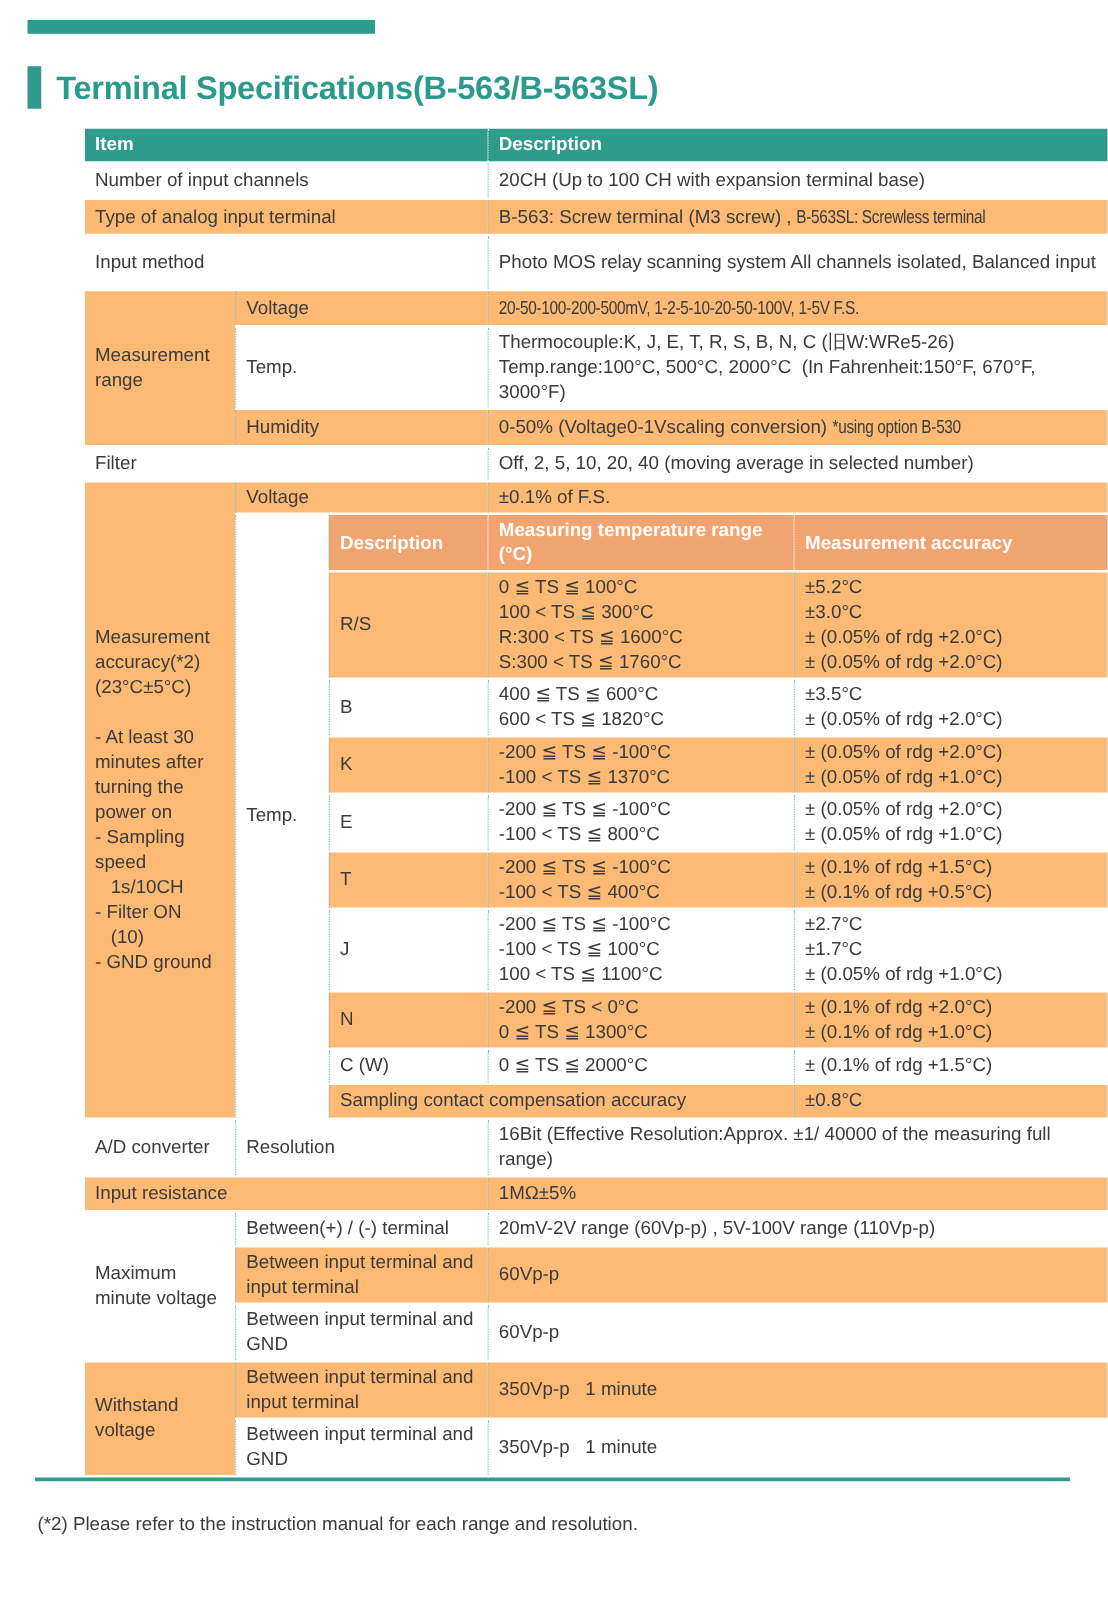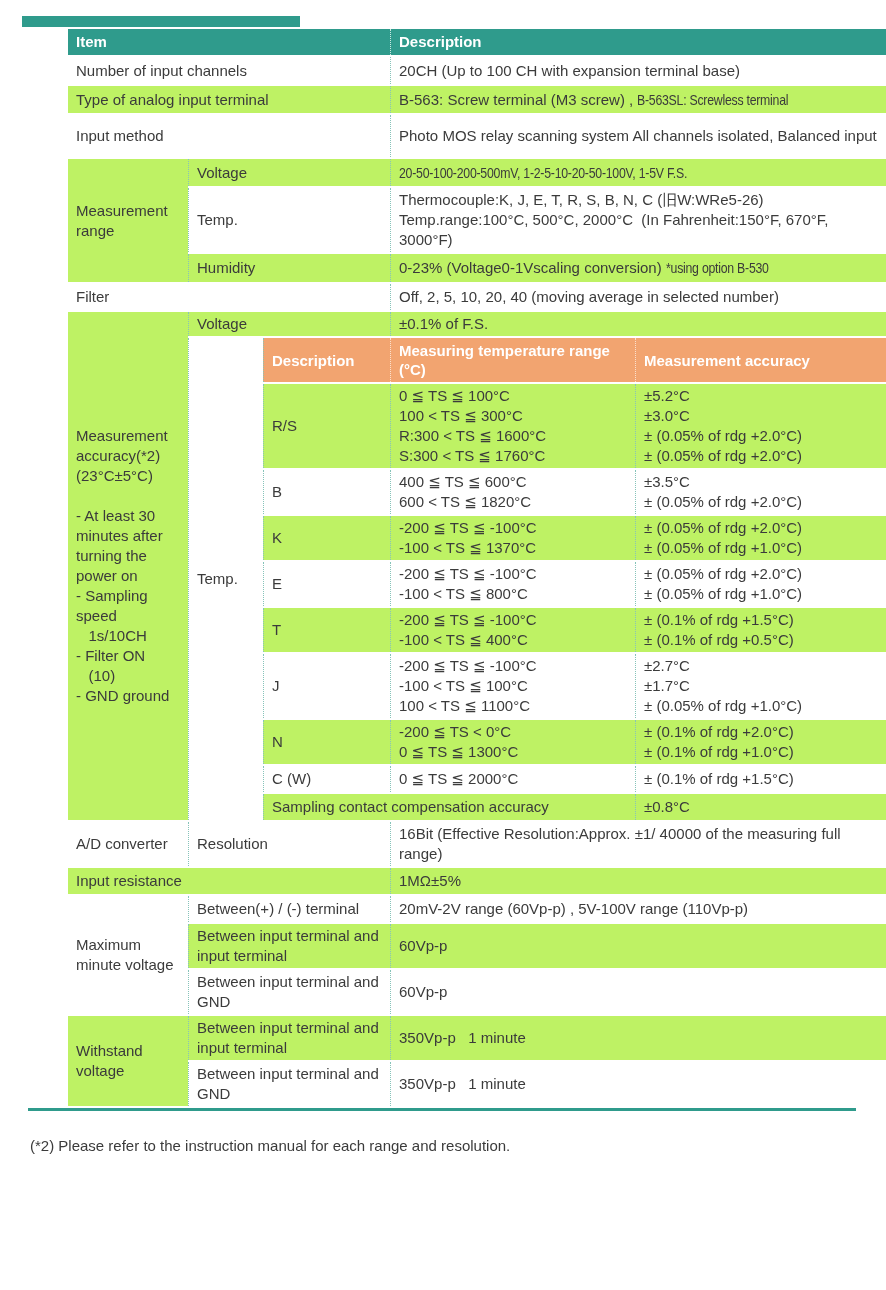--- a/index.html
+++ b/index.html
@@ -41,21 +41,21 @@
     border-spacing: 0 2px;
     font-size: 15px;
     line-height: 20px;
     margin-left: 40px;
   }
   td, th { padding: 2px 8px; vertical-align: middle; background: #ffffff; word-wrap: break-word; }
   th {
     background: #2f9b8c; color: #ffffff;
     font-weight: bold; text-align: left; font-size: 15px;
   }
-  .mint { background: #bef264; }
+  .mint { background: #fdba74; }
   .orange { background: #f2a470; color: #ffffff; font-weight: bold; line-height: 19px; }
   .bl  { border-left: 1px dotted #86c3b9; }
   .blw { border-left: 1px dotted #cfe9e4; }
   .blo { border-left: 1px dotted #fbe0cd; }
   .pre { white-space: pre-wrap; }
   .ranges { padding-right: 6px; }
   .cond { display: inline-block; transform: scaleX(0.82); transform-origin: left center; letter-spacing: -0.3px; white-space: nowrap; }
   .small-top { vertical-align: middle; }
 
   
@@ -65,20 +65,24 @@
 
   .footnote { margin: 26px 0 0 0; font-size: 15px; color: #3b3b3b; }
 </style>
 </head>
 <body>
 
 <div class="page">
 
   <div class="title-underline"></div>
 
+  <div class="section-heading">
+    <span class="section-bar"></span>
+    <span class="section-title">Terminal Specifications(B-563/B-563SL)</span>
+  </div>
 
   <div class="table-wrap">
   <table class="spec">
     <colgroup>
       <col style="width:120px">
           <col style="width:75px">
           <col style="width:127px">
           <col style="width:245px">
           <col style="width:259px">
     </colgroup>
@@ -110,21 +114,21 @@
       <td colspan="2" class="mint bl"><span class="cond">20-50-100-200-500mV, 1-2-5-10-20-50-100V, 1-5V F.S.</span></td>
     </tr>
     <tr class="h62">
       <td colspan="2" class="bl">Temp.</td>
       <td colspan="2" class="bl pre">Thermocouple:K, J, E, T, R, S, B, N, C (旧W:WRe5-26)
 Temp.range:100°C, 500°C, 2000°C  (In Fahrenheit:150°F, 670°F,
 3000°F)</td>
     </tr>
     <tr class="h28">
       <td colspan="2" class="mint bl">Humidity</td>
-      <td colspan="2" class="mint bl"><span>0-23% (Voltage0-1Vscaling conversion) </span><span class="cond">*using option B-530</span></td>
+      <td colspan="2" class="mint bl"><span>0-50% (Voltage0-1Vscaling conversion) </span><span class="cond">*using option B-530</span></td>
     </tr>
 
     <tr class="h26">
       <td colspan="3">Filter</td>
       <td colspan="2" class="bl">Off, 2, 5, 10, 20, 40 (moving average in selected number)</td>
     </tr>
 
     <tr class="h24">
       <td rowspan="11" class="mint pre small-top">Measurement
 accuracy(*2)

